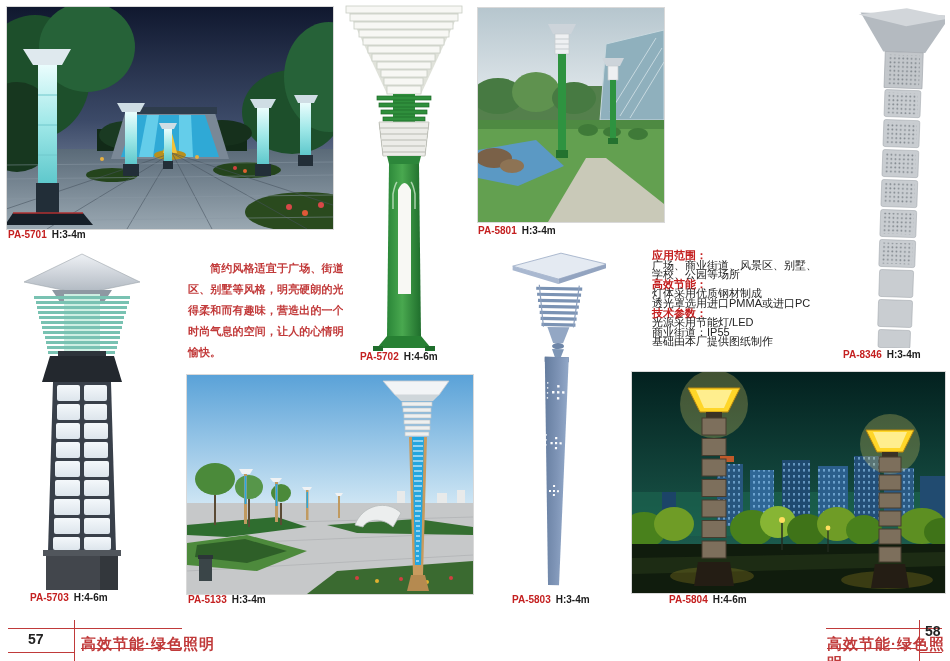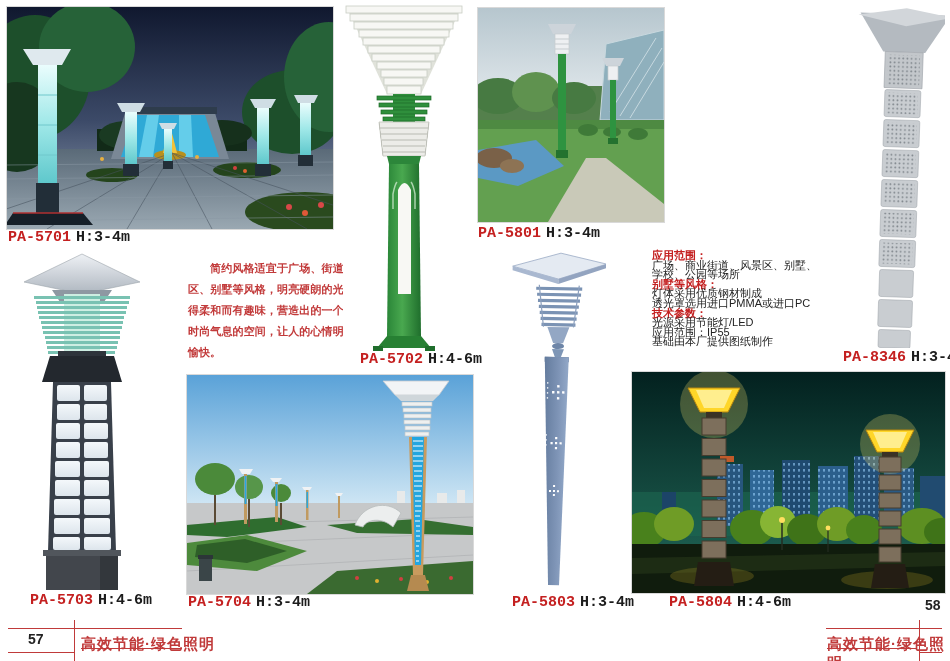--- a/index.html
+++ b/index.html
@@ -1,20 +1,20 @@
 <!DOCTYPE html>
 <html><head>
 <meta charset="utf-8">
 <style>
   html,body{margin:0;padding:0;background:#ffffff;}
   #page{position:relative;width:950px;height:661px;background:#ffffff;overflow:hidden;
         font-family:"Liberation Sans","DejaVu Sans",sans-serif;}
   .img{position:absolute;border:1px solid #d9d9d9;overflow:hidden;background:#fff;}
   .render{position:absolute;overflow:hidden;background:#fff;}
-  .plabel{position:absolute;font-size:15px;font-weight:bold;white-space:nowrap;letter-spacing:0px;font-family:Liberation Mono, monospace;}
+  .plabel{position:absolute;font-size:10px;font-weight:bold;white-space:nowrap;letter-spacing:0px;}
   .plabel .code{color:#c42020;}
   .plabel .hgt{color:#1c1c1c;margin-left:5px;font-weight:bold;}
   .desc{position:absolute;left:188px;top:258px;width:178px;color:#c23a3a;font-size:11px;
         line-height:21px;font-weight:bold;text-indent:2em;text-align:justify;}
   .specs{position:absolute;left:652px;top:251px;width:200px;font-size:11px;line-height:9.6px;color:#222;}
   .specs .sh{color:#c42020;font-weight:bold;}
   .fline{position:absolute;background:#c03a3a;}
   .pnum{position:absolute;font-size:14px;font-weight:bold;color:#222;}
   .slogan{position:absolute;font-size:15px;font-weight:bold;color:#c03a3a;letter-spacing:1px;}
   svg{display:block;}
@@ -321,21 +321,21 @@
           <line x1="229" y1="176" x2="232" y2="176"></line>
           <line x1="229" y1="181" x2="232" y2="181"></line>
         <line x1="229" y1="186" x2="232" y2="186"></line>
       </g>
       <polygon points="224,200 238,200 242,216 220,216" fill="#b58a50"></polygon>
       <rect x="12" y="182" width="13" height="24" fill="#3a4548"></rect>
         <rect x="11" y="180" width="15" height="4" fill="#2c3538"></rect>
     </svg>
   </div>
   <div class="plabel" style="left:188px;top:594px;">
-    <span class="code">PA-5704</span><span class="hgt">H:3-4m</span>
+    <span class="code">PA-5133</span><span class="hgt">H:3-4m</span>
   </div>
 
   <div class="img" style="left:477px;top:7px;width:186px;height:214px;">
     <svg width="186" height="214" viewBox="0 0 186 214">
       <defs>
         <linearGradient id="sky81" x1="0" y1="0" x2="0" y2="1">
           <stop offset="0" stop-color="#b6c6ce"></stop>
             <stop offset="1" stop-color="#e9eef1"></stop>
         </linearGradient>
       </defs>
@@ -376,26 +376,26 @@
     </svg>
   </div>
   <div class="plabel" style="left:478px;top:225px;">
     <span class="code">PA-5801</span><span class="hgt">H:3-4m</span>
   </div>
 
   <div class="specs">
     <div class="sh">应用范围：</div>
     <div>广场、商业街道、风景区、别墅、</div>
     <div>学校、公园等场所</div>
-    <div class="sh">别墅等风格：</div>
+    <div class="sh">高效节能：</div>
     <div>灯体采用优质钢材制成</div>
     <div>透光罩选用进口PMMA或进口PC</div>
     <div class="sh">技术参数：</div>
     <div>光源采用节能灯/LED</div>
-    <div>应用范围：IP55</div>
+    <div>商业街道：IP55</div>
     <div>基础由本厂提供图纸制作</div>
   </div>
 
   <div class="render" style="left:845px;top:6px;width:100px;height:342px;">
     <svg width="100" height="342" viewBox="0 0 100 342">
       <defs>
         <pattern id="dots02" width="4.2" height="4.2" patternUnits="userSpaceOnUse">
           <circle cx="2" cy="2" r="0.9" fill="#80868c"></circle>
         </pattern>
       </defs>
@@ -582,16 +582,16 @@
   <div class="pnum" style="left:28px;top:631px;">57</div>
   <div class="fline" style="left:74px;top:620px;width:1px;height:41px;"></div>
   <div class="slogan" style="left:81px;top:635px;">高效节能·绿色照明</div>
   <div class="fline" style="left:81px;top:648px;width:101px;height:1px;"></div>
   <div class="fline" style="left:8px;top:652px;width:66px;height:1px;"></div>
 
   <div class="fline" style="left:826px;top:628px;width:116px;height:1px;"></div>
   <div class="slogan" style="left:827px;top:635px;">高效节能·绿色照明</div>
   <div class="fline" style="left:827px;top:648px;width:90px;height:1px;"></div>
   <div class="fline" style="left:919px;top:620px;width:1px;height:41px;"></div>
-  <div class="pnum" style="left:925px;top:597px;">58</div>
+  <div class="pnum" style="left:925px;top:623px;">58</div>
   <div class="fline" style="left:919px;top:652px;width:23px;height:1px;"></div>
 
 </div>
 
 </body></html>

